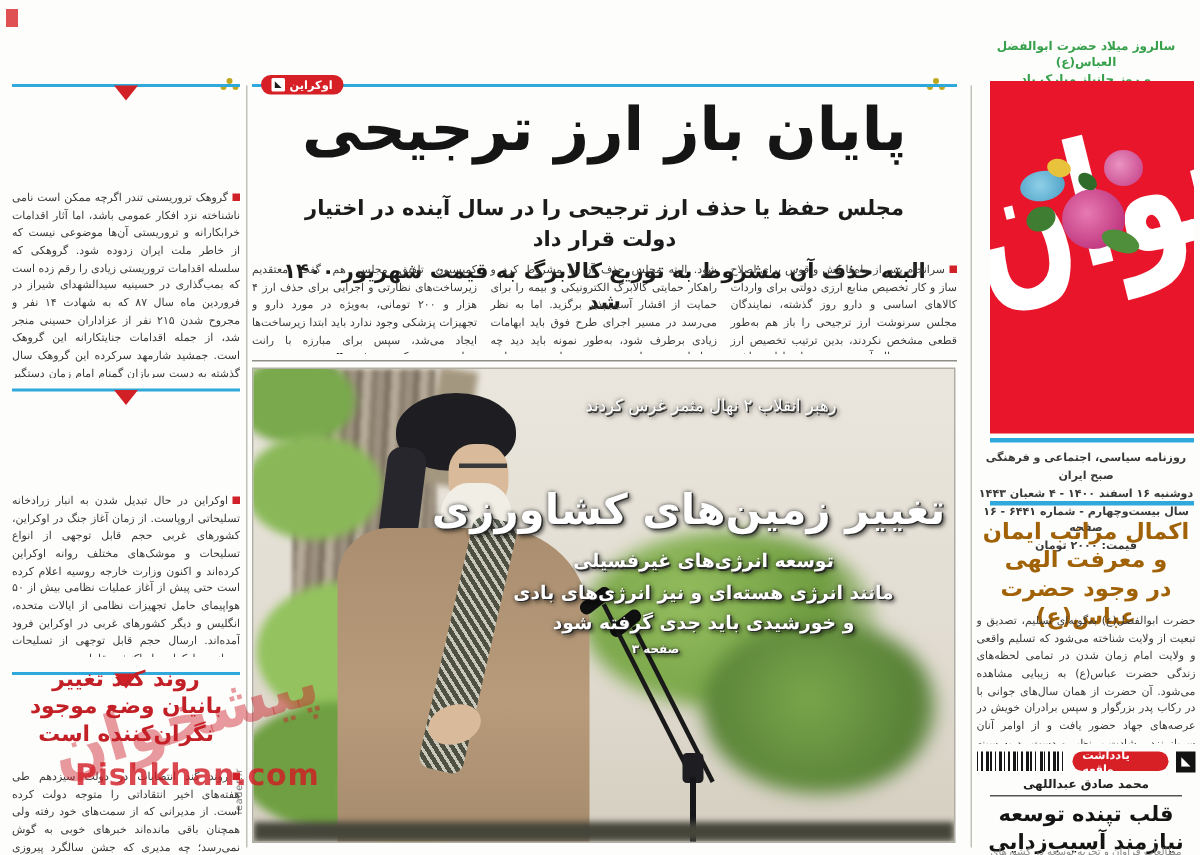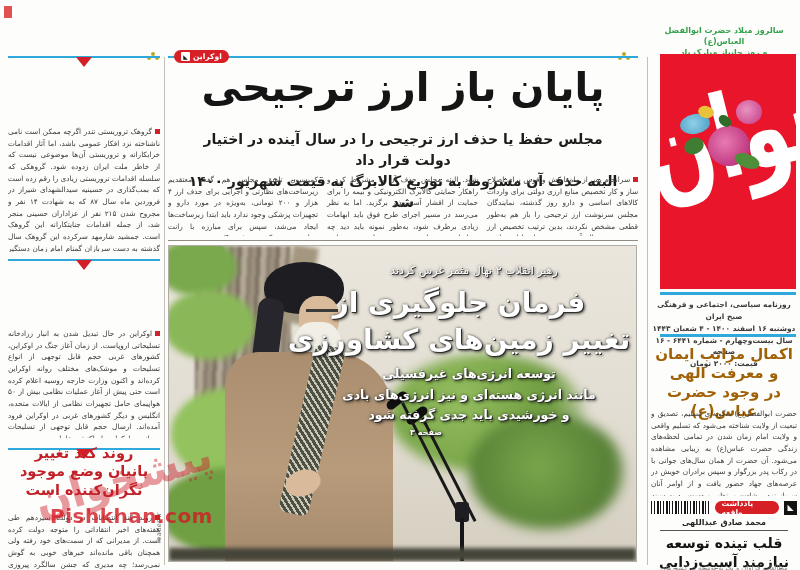--- a/index.html
+++ b/index.html
@@ -150,26 +150,25 @@
     <span class="abs" style="left:216px;top:150px;width:24px;height:9px;background:#101010;border-radius:5px;transform:rotate(-38deg);"></span>
     <span class="abs" style="left:236px;top:165px;width:24px;height:9px;background:#101010;border-radius:5px;transform:rotate(-38deg);"></span>
     <span class="abs" style="left:232px;top:157px;width:2.5px;height:122px;background:#191919;transform:rotate(-27deg);transform-origin:top center;"></span>
     <span class="abs" style="left:252px;top:172px;width:2.5px;height:116px;background:#191919;transform:rotate(-27deg);transform-origin:top center;"></span>
     <span class="abs" style="left:286px;top:256px;width:14px;height:20px;background:#1e1e22;border-radius:3px;"></span>
     <span class="abs" style="left:291px;top:272px;width:4px;height:46px;background:#15151a;"></span>
 
     <div class="abs" style="left:0;bottom:0;width:100%;height:13px;background:#45453a;filter:blur(2px);"></div>
 
     <div class="abs ctr shadowed" style="left:140px;top:18px;width:330px;font-size:11px;font-weight:normal;">رهبر انقلاب ۲ نهال مثمر غرس کردند</div>
-    <div class="abs ctr shadowed" style="left:105px;top:40px;width:370px;font-size:28px;font-weight:900;">فرمان جلوگیری از</div>
     <div class="abs ctr ml shadowed" style="left:115px;top:118px;width:370px;font-size:12.5px;font-weight:bold;line-height:1.65;">توسعه انرژی‌های غیرفسیلی
 مانند انرژی هسته‌ای و نیز انرژی‌های بادی
 و خورشیدی باید جدی گرفته شود</div>
     <div class="abs ctr shadowed" style="left:85px;top:77px;width:410px;font-size:28px;font-weight:900;">تغییر زمین‌های کشاورزی</div>
-    <div class="abs ctr shadowed" style="left:212px;top:182px;width:90px;font-size:8px;font-weight:bold;">صفحه ۳</div>
+    <div class="abs ctr shadowed" style="left:223px;top:182px;width:90px;font-size:8px;font-weight:bold;">صفحه ۳</div>
   </div>
 
   <div class="abs" style="left:155px;top:512px;font-size:6.5px;color:#777;writing-mode:vertical-rl;transform:rotate(180deg);letter-spacing:.5px;">leader.ir</div>
 
   <div class="abs sec-div" style="left:8px;top:56px;width:152px;">
     <span class="tri"></span>
   </div>
   <div class="abs rtl just body-txt" style="left:8px;top:126px;width:152px;height:126px;overflow:hidden;">
     <span class="bullet"></span><span>گروهک تروریستی تندر اگرچه ممکن است نامی ناشناخته نزد افکار عمومی باشد، اما آثار اقدامات خرابکارانه و تروریستی آن‌ها موضوعی نیست که از خاطر ملت ایران زدوده شود. گروهکی که سلسله اقدامات تروریستی زیادی را رقم زده است که بمب‌گذاری در حسینیه سیدالشهدای شیراز در فروردین ماه سال ۸۷ که به شهادت ۱۴ نفر و مجروح شدن ۲۱۵ نفر از عزاداران حسینی منجر شد، از جمله اقدامات جنایتکارانه این گروهک است. جمشید شارمهد سرکرده این گروهک سال گذشته به دست سربازان گمنام امام زمان دستگیر شده و پرونده جنایات او در دادگاه در حال رسیدگی است. دیروز سومین جلسه محاکمه او در شعبه ۱۵ انقلاب و به ریاست قاضی صلواتی برگزار شد.</span>
   </div>

